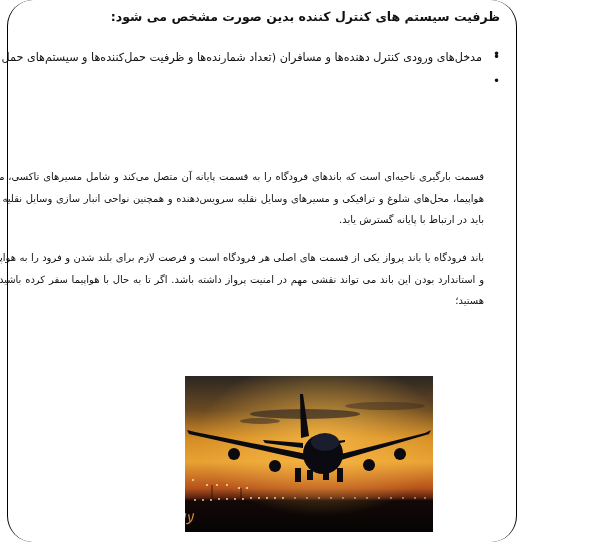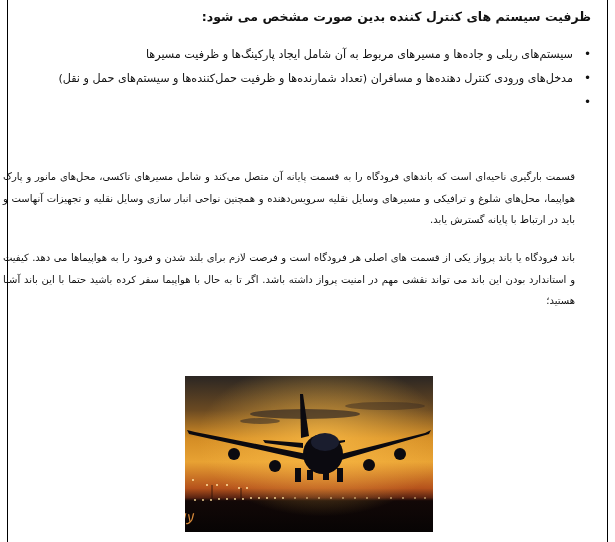--- a/index.html
+++ b/index.html
@@ -12,26 +12,27 @@
     height: 542px;
     position: relative;
     overflow: hidden;
     font-family: "DejaVu Sans", sans-serif;
     color: #111111;
   }
   .page {
     position: absolute;
     left: 7px;
     top: 0;
-    width: 601px;
+    width: 510px;
     height: 542px;
     border-left: 1.5px solid #000;
     border-right: 1.5px solid #000;
     box-sizing: border-box;
     direction: rtl;
+    border-radius: 26px;
   }
   .heading {
     position: absolute;
     right: 16px;
     top: 9px;
     font-size: 12.5px;
     font-weight: bold;
     white-space: nowrap;
     direction: rtl;
   }
@@ -85,21 +86,20 @@
 </head>
 <body>
 
 <div class="page">
 
   <div class="heading">ظرفیت سیستم های کنترل کننده بدین صورت مشخص می شود:</div>
 
   <ul class="bullets">
     <li>
       <span class="dot">•</span>
-      <span>سیستم‌های ریلی و جاده‌ها و مسیرهای مربوط به آن شامل ایجاد پارکینگ‌ها و ظرفیت مسیرها</span>
     </li>
     <li>
       <span class="dot">•</span>
       <span>مدخل‌های ورودی کنترل دهنده‌ها و مسافران (تعداد شمارنده‌ها و ظرفیت حمل‌کننده‌ها و سیستم‌های حمل و نقل)</span>
     </li>
     <li>
       <span class="dot">•</span>
     </li>
   </ul>
 

